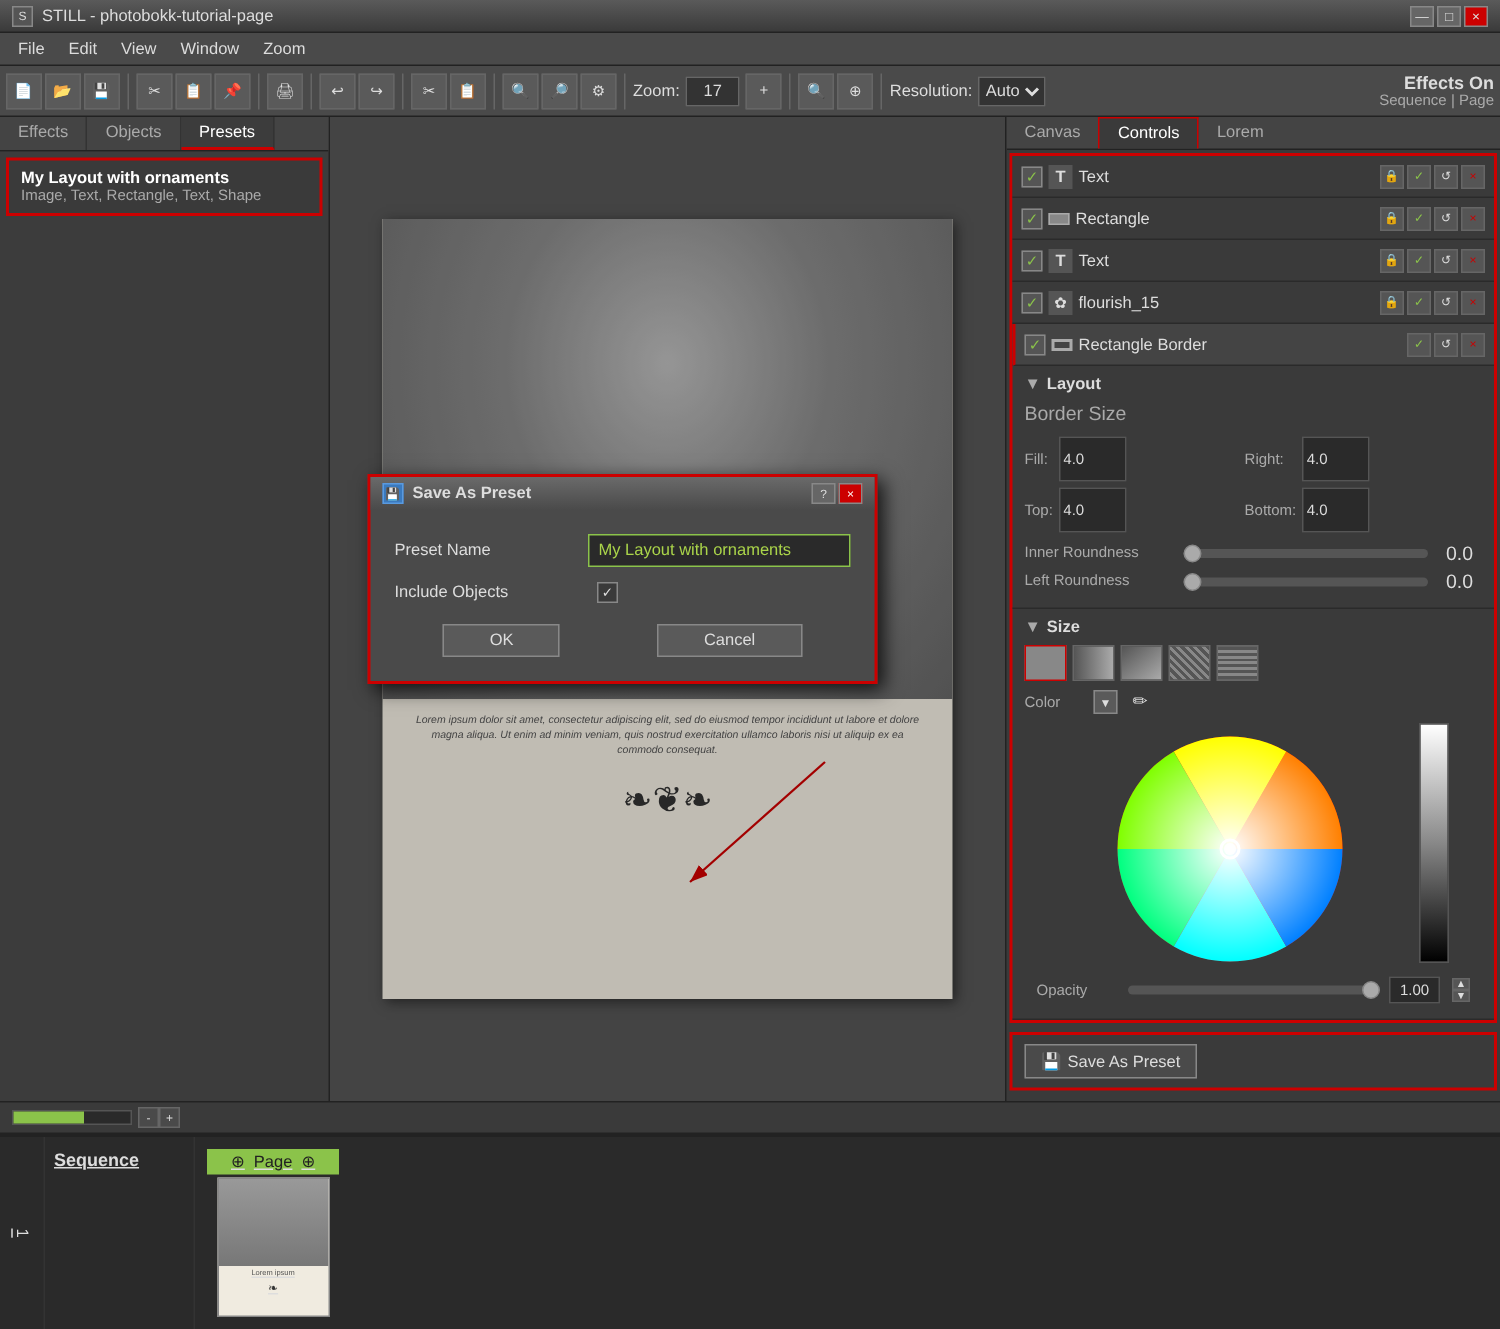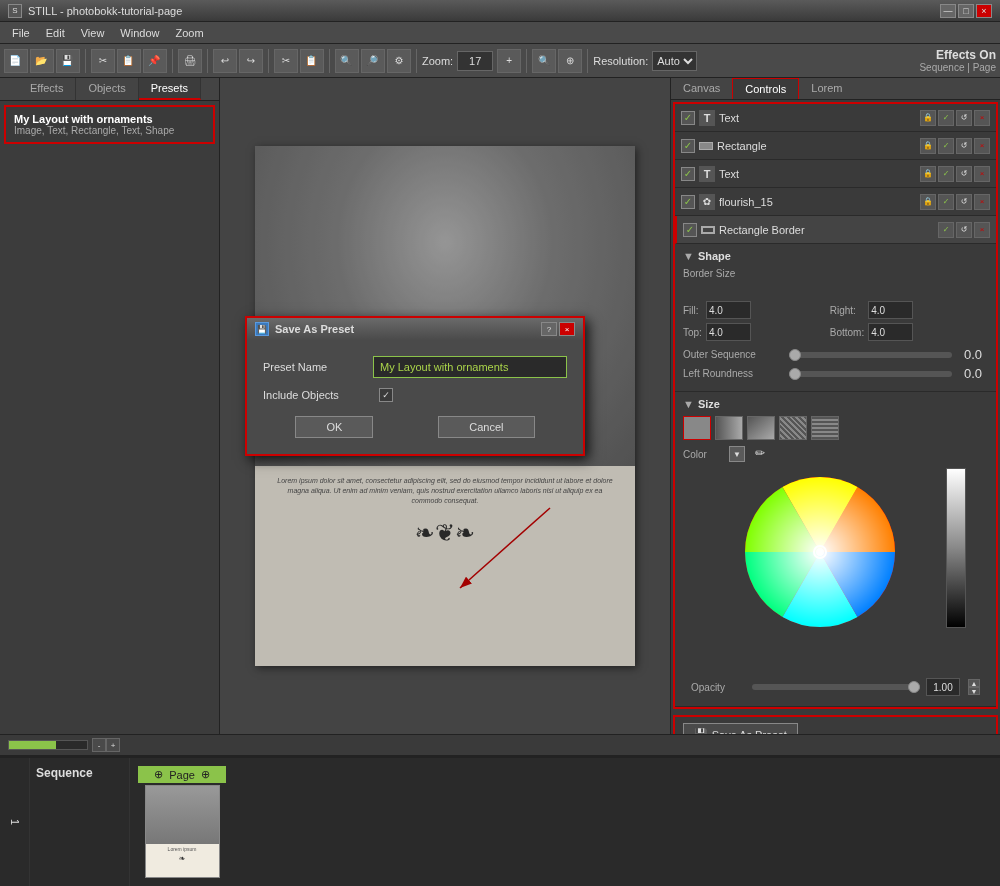--- a/index.html
+++ b/index.html
@@ -27,21 +27,21 @@
     .tb-resolution { display: flex; align-items: center; gap: 4px; font-size: 11px; color: #ddd; }
     .tb-resolution select { background: #333; border: 1px solid #666; color: #ddd; font-size: 11px; height: 20px; }
     .effects-on { color: #ddd; font-size: 12px; font-weight: bold; margin-left: 8px; }
     .sequence-page { color: #aaa; font-size: 10px; margin-left: 8px; }
     
     
     .main-container { display: flex; height: calc(886px - 22px - 22px - 34px - 22px - 130px); }
     
     
     .left-panel { width: 220px; background: #3c3c3c; border-right: 1px solid #222; display: flex; flex-direction: column; }
-    .panel-tabs { display: flex; border-bottom: 1px solid #222; background: #444; justify-content: center; }
+    .panel-tabs { display: flex; border-bottom: 1px solid #222; background: #444; }
     .panel-tab { padding: 4px 12px; cursor: pointer; font-size: 11px; color: #aaa; border-right: 1px solid #333; }
     .panel-tab.active { background: #3c3c3c; color: #fff; border-bottom: 2px solid #c00; }
     .preset-item { padding: 6px 8px; background: #3a3a3a; border: 2px solid #c00; margin: 4px; cursor: pointer; }
     .preset-item-title { color: #fff; font-weight: bold; font-size: 11px; }
     .preset-item-sub { color: #aaa; font-size: 10px; }
     
     
     .canvas-area { flex: 1; background: #555; overflow: hidden; position: relative; display: flex; align-items: center; justify-content: center; }
     .page-canvas { width: 380px; height: 520px; background: #f5f0e8; position: relative; overflow: hidden; }
     .page-text-area { padding: 8px; font-size: 8px; color: #555; font-style: italic; text-align: center; }
@@ -59,54 +59,54 @@
     .layer-icon { width: 16px; height: 16px; background: #555; margin-right: 4px; display: flex; align-items: center; justify-content: center; font-size: 9px; }
     .layer-name { flex: 1; font-size: 11px; color: #ddd; }
     .layer-actions { display: flex; gap: 2px; }
     .layer-action-btn { width: 16px; height: 16px; background: #555; border: 1px solid #666; display: flex; align-items: center; justify-content: center; font-size: 8px; color: #ddd; cursor: pointer; }
     
     
     .shape-section { padding: 6px 8px; border-bottom: 1px solid #2a2a2a; }
     .section-header { display: flex; align-items: center; gap: 4px; color: #aaa; font-size: 11px; margin-bottom: 6px; cursor: pointer; }
     .section-label { color: #ddd; font-size: 11px; font-weight: bold; }
     .border-grid { display: grid; grid-template-columns: auto 1fr auto 1fr; gap: 4px; align-items: center; font-size: 10px; color: #aaa; }
-    .border-input { width: 45px; background: #2a2a2a; border: 1px solid #555; color: #ddd; font-size: 10px; height: 18px; padding: 0 2px; }
+    .border-input { width: 45px; background: #2a2a2a; border: 1px solid #555; color: #ddd; font-size: 10px; height: 30px; padding: 0 2px; }
     .slider-row { display: flex; align-items: center; gap: 6px; margin-bottom: 4px; }
     .slider-label { width: 100px; font-size: 10px; color: #aaa; }
     .slider-val { width: 30px; font-size: 13px; color: #ddd; text-align: center; }
     
     
     .fill-section { padding: 6px 8px; border-bottom: 1px solid #2a2a2a; }
     .fill-buttons { display: flex; gap: 4px; margin-bottom: 6px; }
     .fill-btn { width: 28px; height: 24px; border: 1px solid #666; cursor: pointer; display: flex; align-items: center; justify-content: center; }
     .fill-btn.active { border-color: #c00; }
     .color-row { display: flex; align-items: center; gap: 6px; margin-bottom: 6px; }
     .color-label { font-size: 10px; color: #aaa; width: 40px; }
     .color-value { flex: 1; background: #2a2a2a; border: 1px solid #555; color: #ddd; font-size: 10px; height: 20px; padding: 0 4px; }
-    .opacity-row { display: flex; align-items: center; gap: 6px; padding: 4px 8px; margin-top: 41px; }
+    .opacity-row { display: flex; align-items: center; gap: 6px; padding: 4px 8px; }
     .save-preset-btn { background: #4a4a4a; border: 1px solid #888; color: #ddd; padding: 4px 10px; cursor: pointer; font-size: 11px; display: flex; align-items: center; gap: 4px; }
     
     
     .bottom-strip { height: 22px; background: #3a3a3a; border-top: 1px solid #222; border-bottom: 1px solid #222; display: flex; align-items: center; padding: 0 8px; }
     
     
-    .sequence-panel { height: 130px; background: #2a2a2a; border-top: 2px solid #222; display: flex; }
+    .sequence-panel { height: 130px; background: #2a2a2a; border-top: 2px solid #222; display: flex; text-decoration: underline; }
     
     
     .modal-overlay { position: absolute; top: 0; left: 0; right: 0; bottom: 0; background: rgba(0,0,0,0.3); display: flex; align-items: center; justify-content: center; z-index: 100; }
     .modal { background: #4a4a4a; border: 2px solid #c00; width: 340px; box-shadow: 4px 4px 12px rgba(0,0,0,0.8); }
     .modal-title-bar { background: linear-gradient(to bottom, #6a6a6a, #4a4a4a); padding: 4px 8px; display: flex; align-items: center; justify-content: space-between; }
     .modal-title-icon { width: 14px; height: 14px; background: #3a7abf; border: 1px solid #5a9adf; display: flex; align-items: center; justify-content: center; font-size: 8px; color: #fff; }
     .modal-title-text { color: #ddd; font-size: 11px; font-weight: bold; }
     .modal-title-btns { display: flex; gap: 2px; }
     .modal-title-btn { width: 16px; height: 14px; background: #666; border: 1px solid #888; cursor: pointer; display: flex; align-items: center; justify-content: center; font-size: 8px; color: #ddd; }
     .modal-title-btn.close-btn { background: #c00; color: #fff; }
     .modal-body { padding: 16px; }
     .modal-row { display: flex; align-items: center; margin-bottom: 10px; }
-    .modal-label { width: 110px; color: #ddd; font-size: 11px; }
+    .modal-label { width: 129px; color: #ddd; font-size: 11px; }
     .modal-input { flex: 1; background: #2a2a2a; border: 1px solid #8bc34a; color: #aad44a; font-size: 11px; height: 22px; padding: 0 6px; }
     .modal-checkbox-row { display: flex; align-items: center; gap: 6px; margin-bottom: 14px; }
     .modal-checkbox { width: 14px; height: 14px; background: #333; border: 1px solid #888; }
     .modal-buttons { display: flex; justify-content: space-around; }
     .modal-btn { background: #5a5a5a; border: 1px solid #888; color: #ddd; padding: 4px 30px; cursor: pointer; font-size: 11px; }
     
     
     .color-wheel-container { width: 200px; height: 165px; position: relative; margin: 0 auto; padding: 4px; }
     
     
@@ -309,35 +309,35 @@
         <div class="layer-actions">
           <div class="layer-action-btn" style="color:#8bc34a;">✓</div>
           <div class="layer-action-btn">↺</div>
           <div class="layer-action-btn" style="color:#c00;">×</div>
         </div>
       </div>
 
       <div class="shape-section">
         <div class="section-header">
           <span style="color:#aaa;">▼</span>
-          <span class="section-label">Shape</span>
-        </div>
-        <div style="font-size:10px;color:#aaa;margin-bottom:22px;">Border Size</div>
+          <span class="section-label">Layout</span>
+        </div>
+        <div style="font-size:13px;color:#aaa;margin-bottom:8px;">Border Size</div>
         <div class="border-grid">
           <span>Fill:</span>
           <input class="border-input" type="text" value="4.0" style="">
           <span>Right:</span>
           <input class="border-input" type="text" value="4.0" style="">
           <span>Top:</span>
           <input class="border-input" type="text" value="4.0" style="">
           <span>Bottom:</span>
           <input class="border-input" type="text" value="4.0" style="">
         </div>
         <div class="slider-row" style="margin-top:6px;">
-          <span class="slider-label">Outer Sequence</span>
+          <span class="slider-label">Inner Roundness</span>
           <input type="range" style="flex: 1 1 0%; height: 6px;" value="0" min="0" max="100">
           <span class="slider-val">0.0</span>
         </div>
         <div class="slider-row">
           <span class="slider-label">Left Roundness</span>
           <input type="range" style="flex: 1 1 0%; height: 6px;" value="0" min="0" max="100">
           <span class="slider-val">0.0</span>
         </div>
       </div>
 

